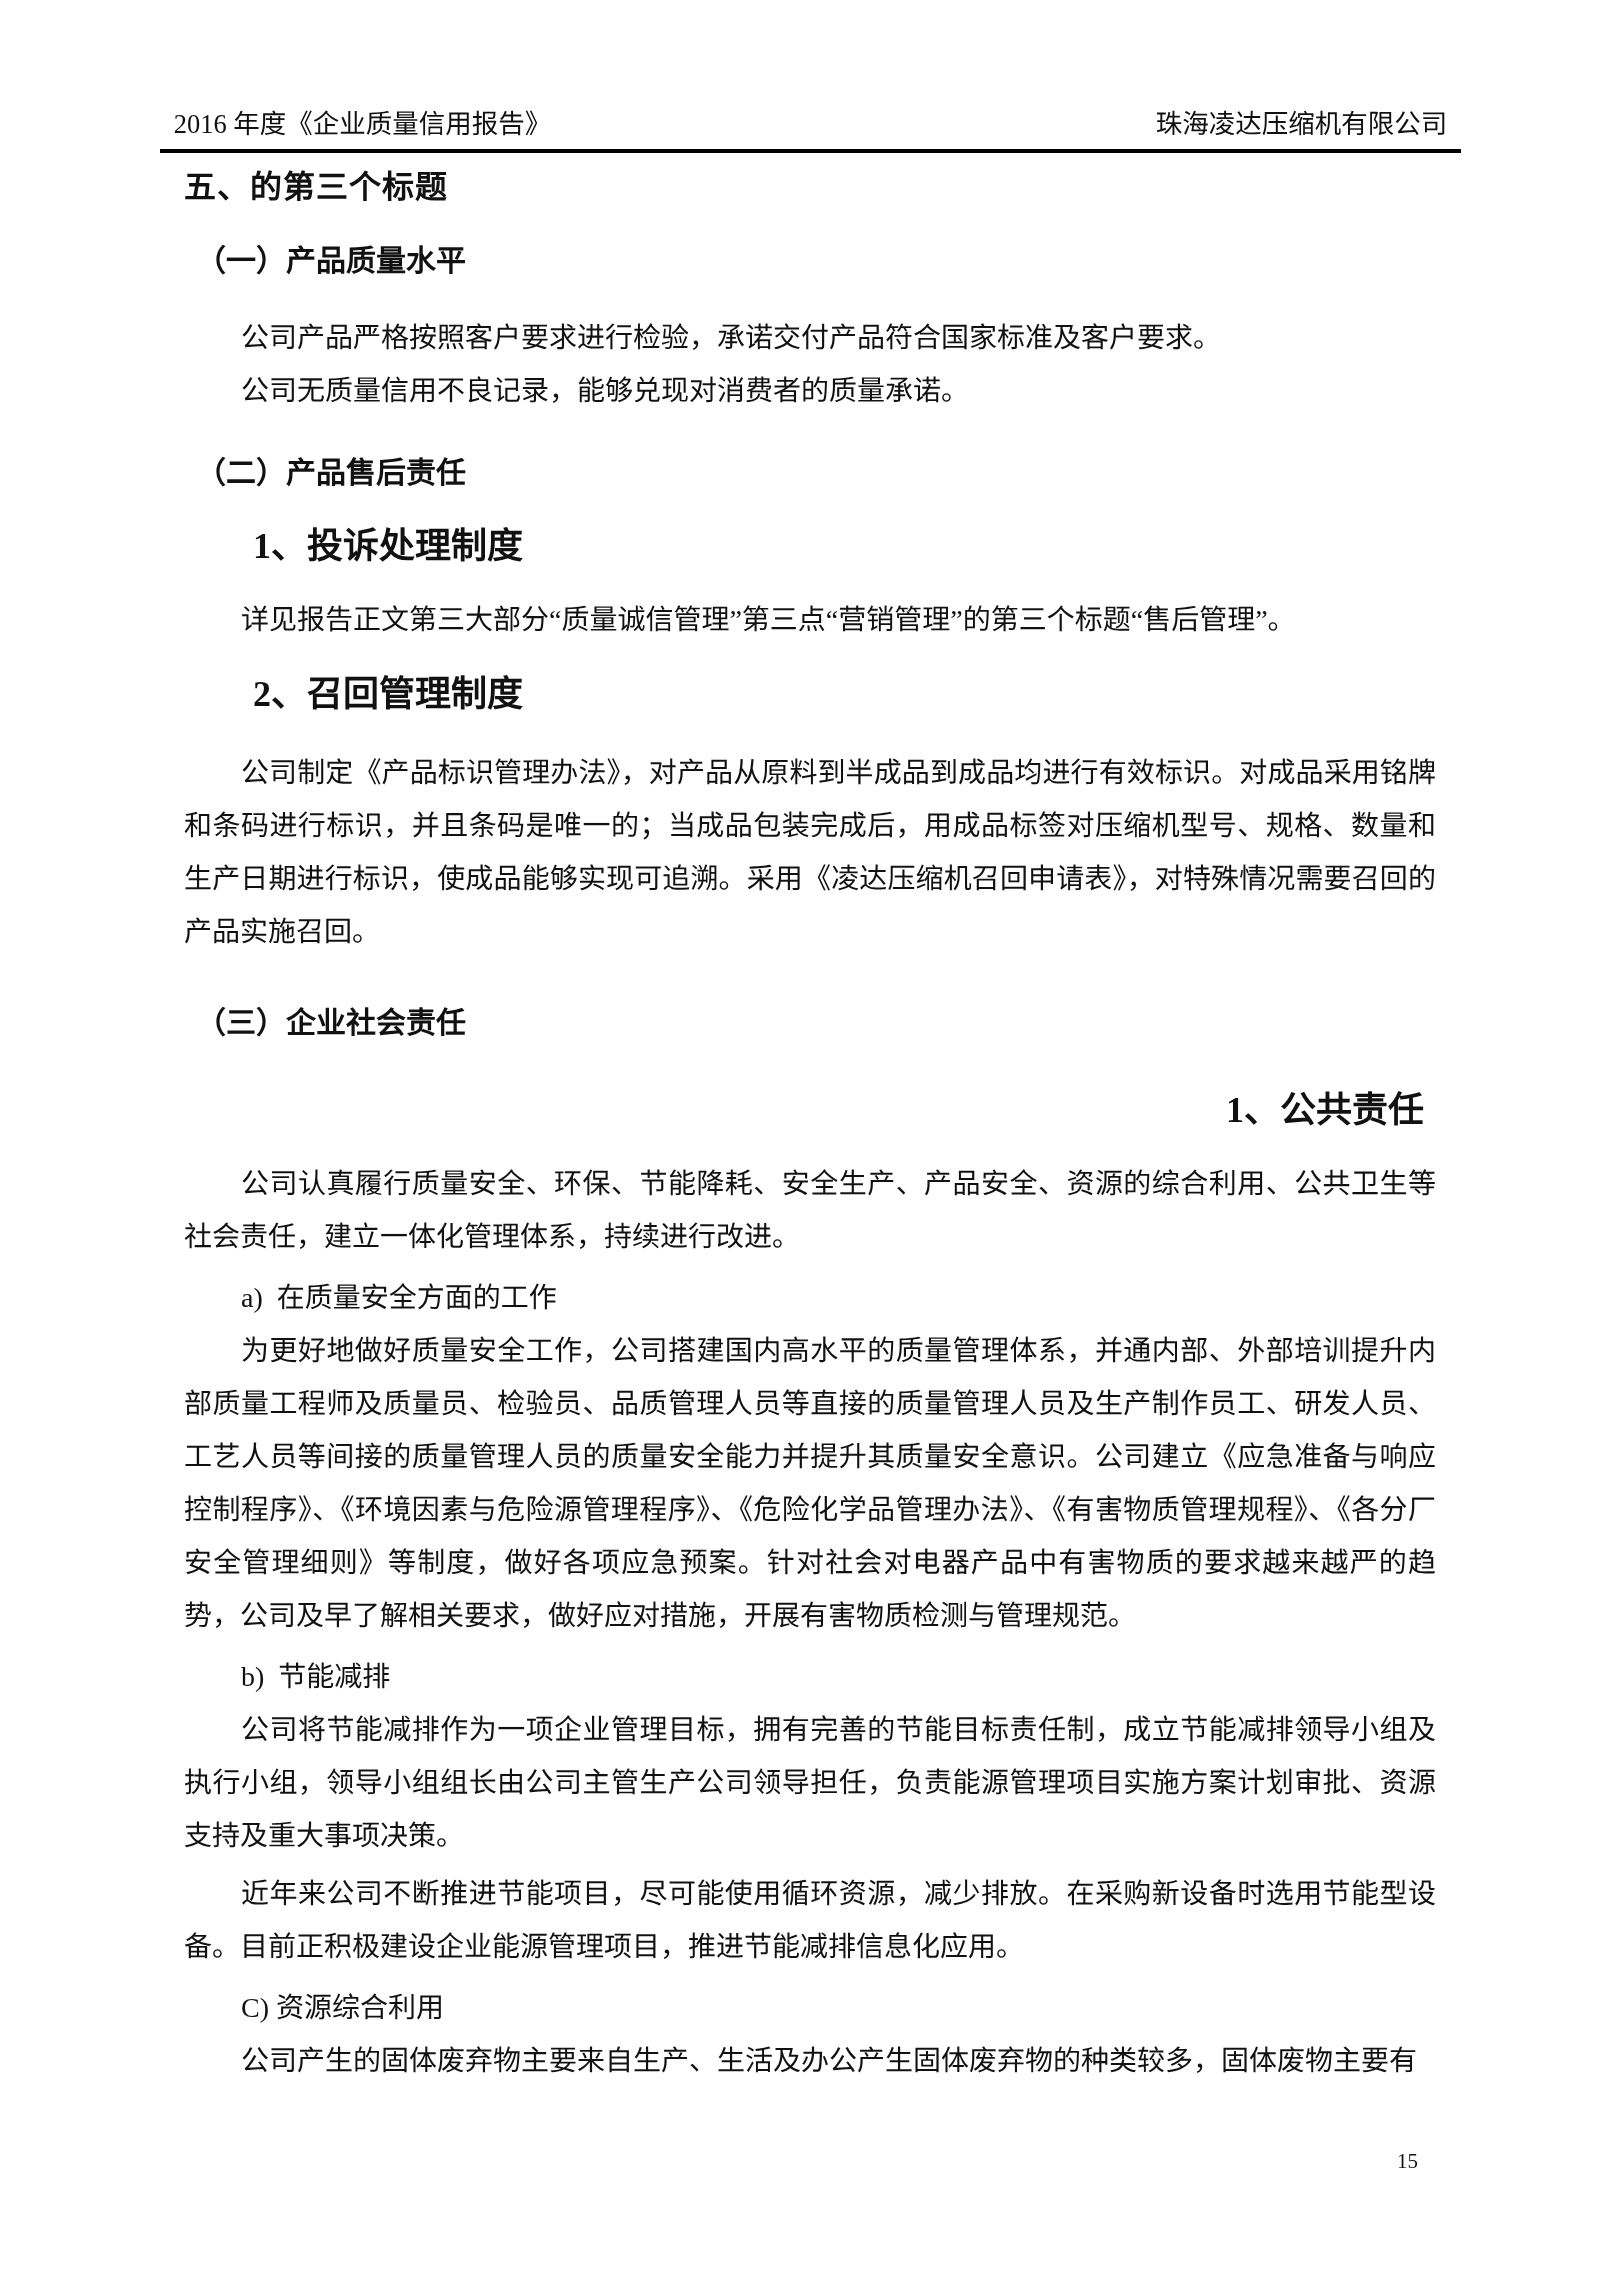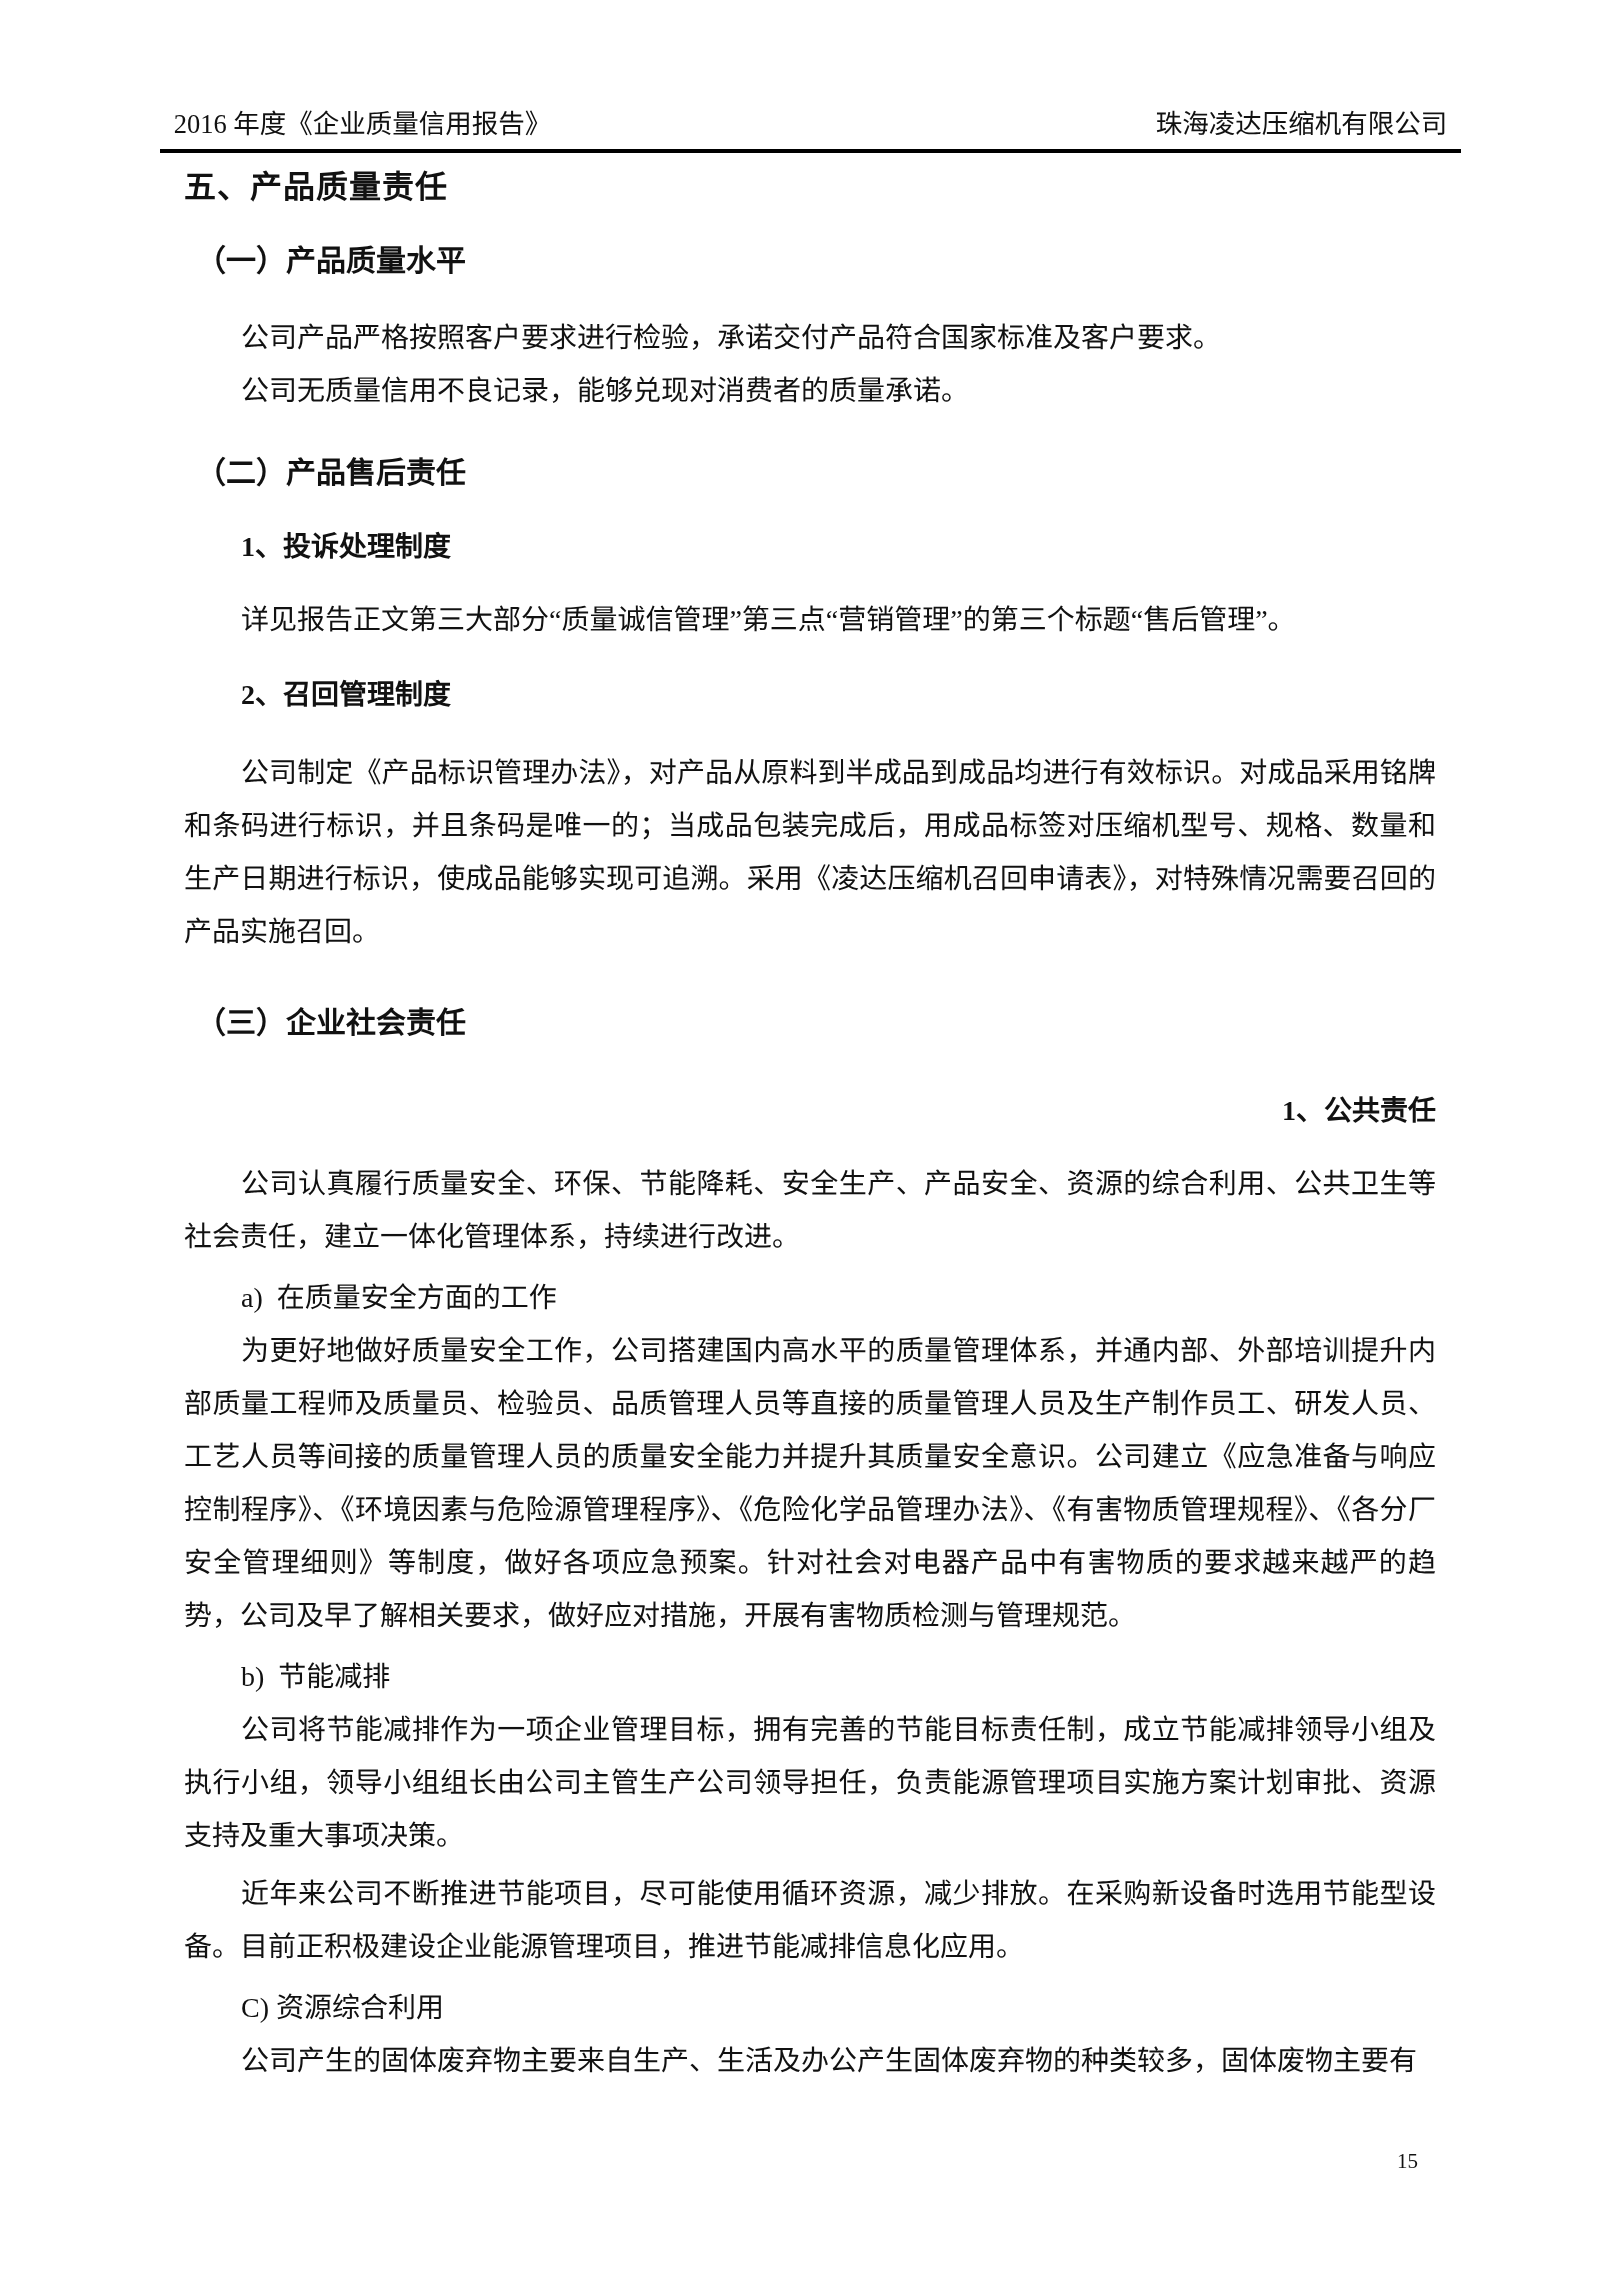--- a/index.html
+++ b/index.html
@@ -46,22 +46,22 @@
   .section-heading {
     margin: 12px;
     font-size: 30px;
     line-height: 41px;
     font-weight: 700;
   }
   .mt-s1 { margin-top: 31px; }
   .mt-s2 { margin-top: 35px; }
   .mt-s3 { margin-top: 44px; }
   .subsection-heading {
-    margin: 0;
-    font-size: 28px;
+    margin: 12px;
+    font-size: 36px;
     line-height: 39px;
     font-weight: 700;
     text-indent: 57px;
   }
   .mt-sub1 { margin-top: 34px; }
   .mt-sub2 { margin-top: 29px; }
   .mt-sub3 { margin-top: 48px; text-align: right; }
   .para {
     margin: 0;
     font-size: 28px;
@@ -96,21 +96,21 @@
 
   <header class="running-header">
     <div class="running-header-inner">
       <span>2016 年度《企业质量信用报告》</span>
       <span>珠海凌达压缩机有限公司</span>
     </div>
   </header>
 
   <main class="content">
 
-    <h1 class="chapter-heading">五、产品质量责任</h1>
+    <h1 class="chapter-heading">五、的第三个标题</h1>
 
     <h2 class="section-heading mt-s1">（一）产品质量水平</h2>
 
     <p class="para mt-p1">公司产品严格按照客户要求进行检验，承诺交付产品符合国家标准及客户要求。</p>
 
     <p class="para">公司无质量信用不良记录，能够兑现对消费者的质量承诺。</p>
 
     <h2 class="section-heading mt-s2">（二）产品售后责任</h2>
 
     <h3 class="subsection-heading mt-sub1">1、投诉处理制度</h3>

